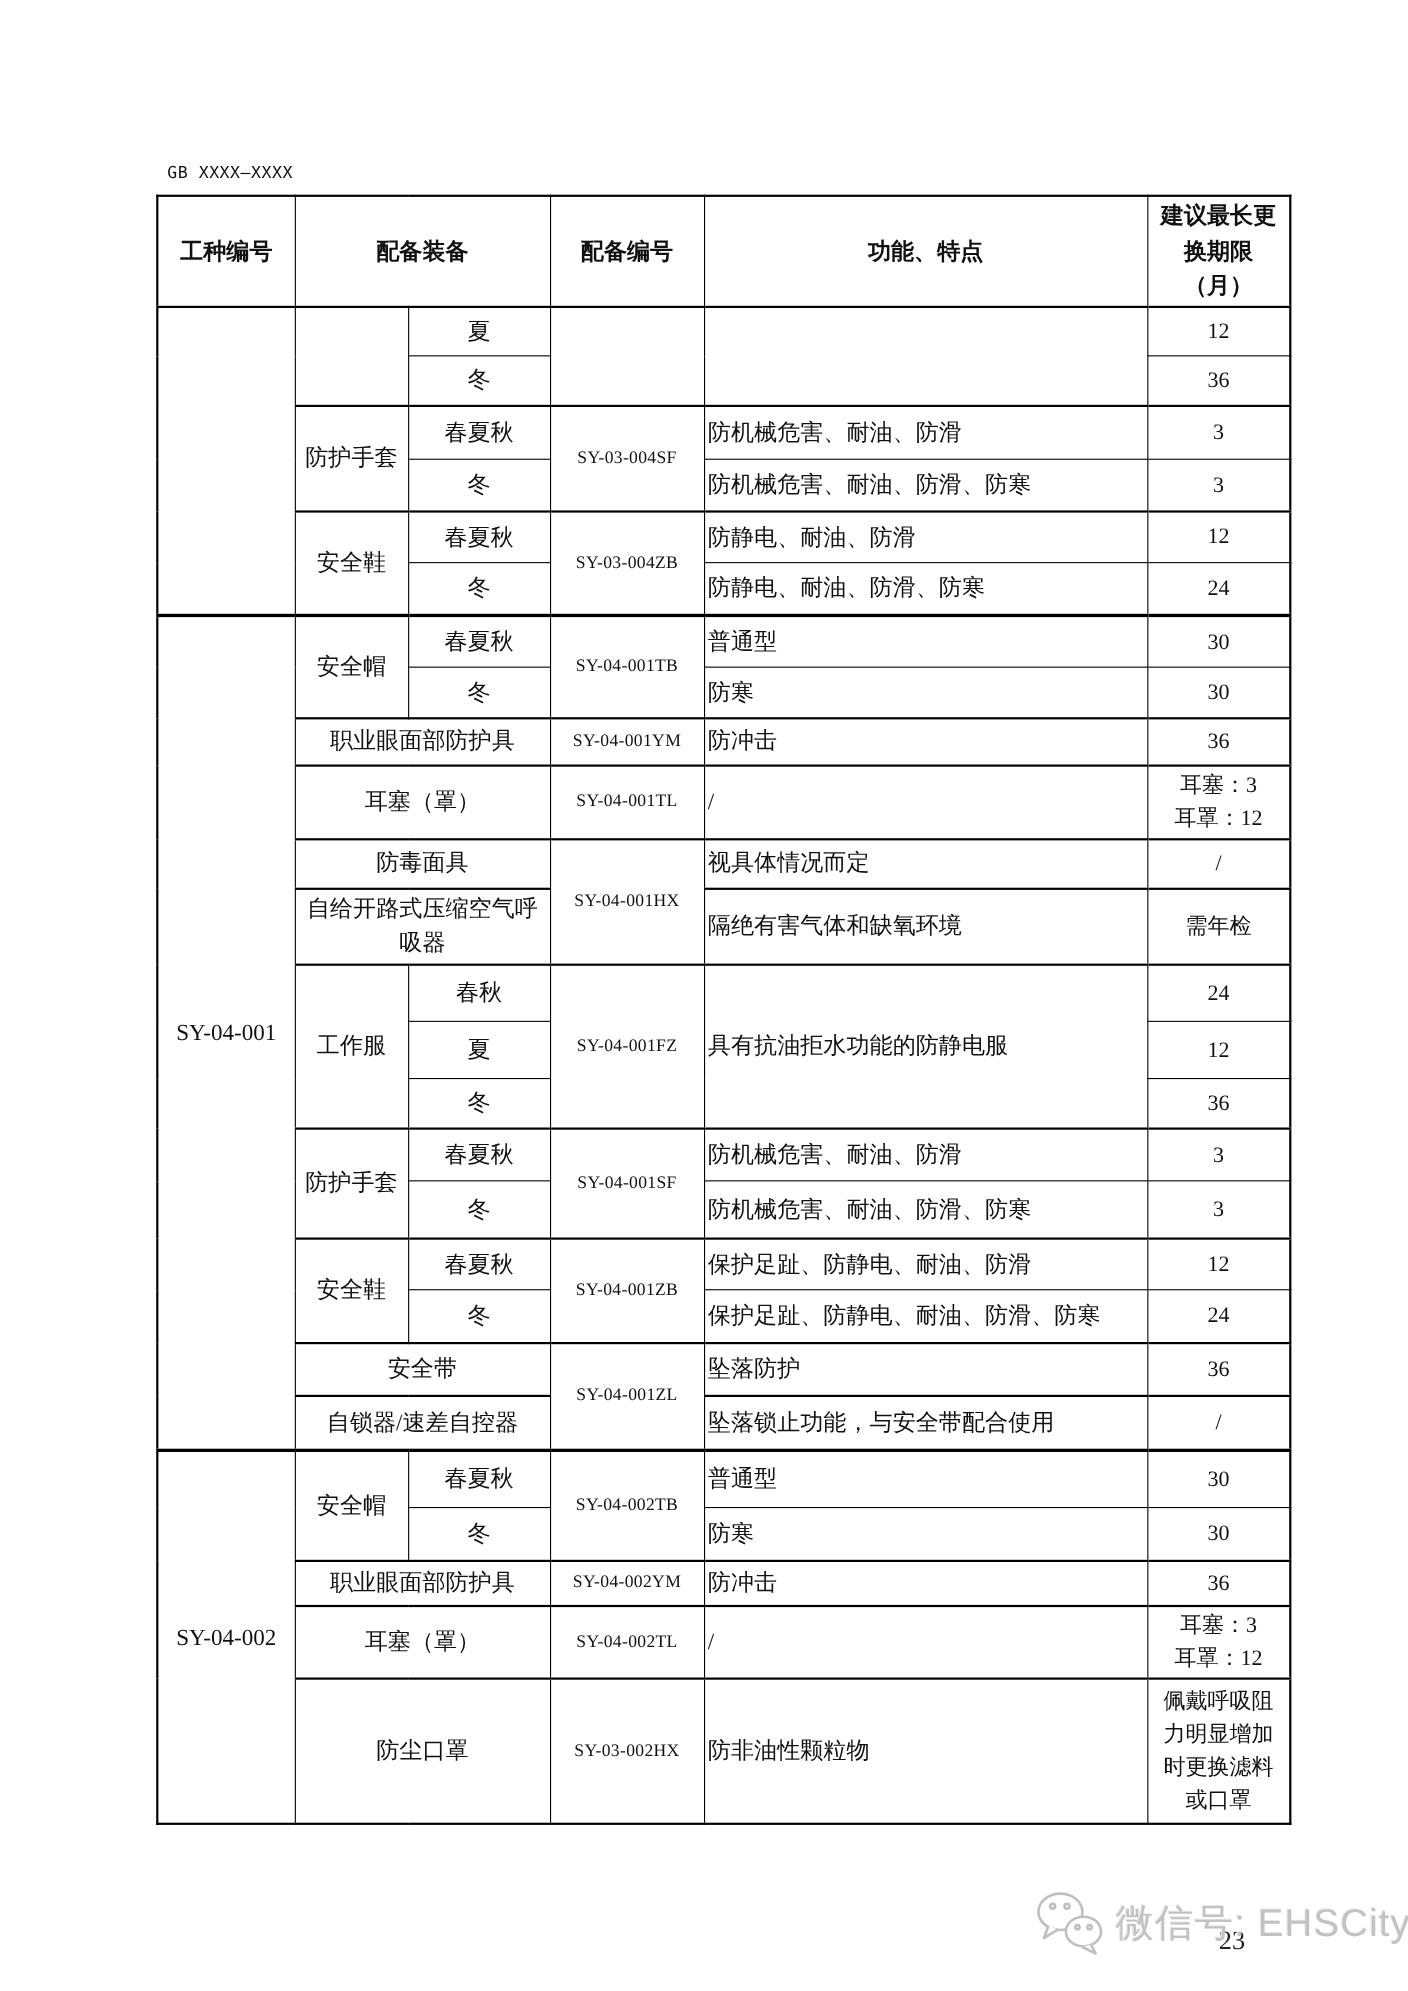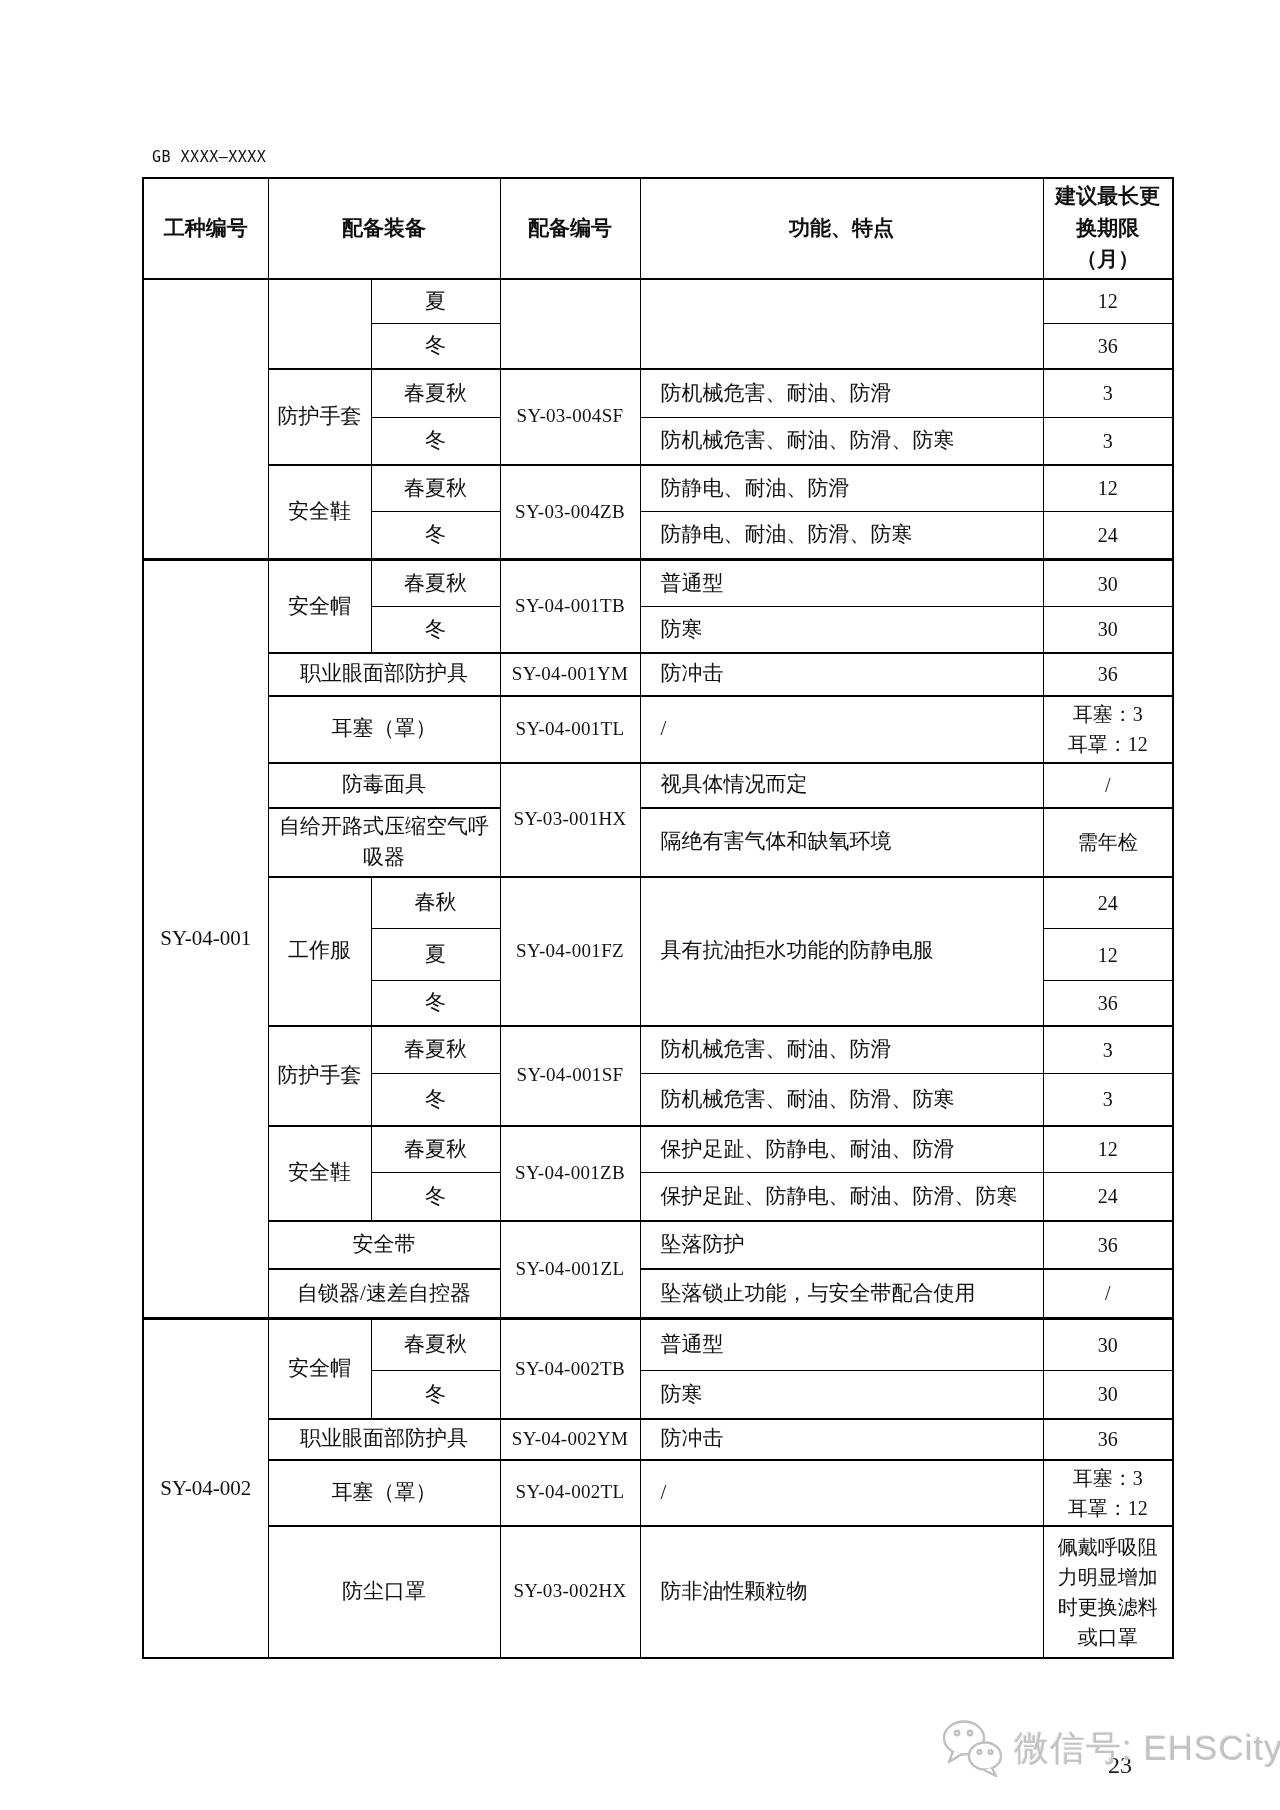--- a/index.html
+++ b/index.html
@@ -22,22 +22,22 @@
     border:1.4px solid #000;
     padding:2px 6px;
     font-size:21px;line-height:1.5;
     text-align:center;vertical-align:middle;
     white-space:pre-line;
     overflow:hidden;
   }
   table.ppe thead th{
     font-weight:700;border-bottom:2.6px solid #000;
   }
-  table.ppe td.feat{text-align:left;padding-left:20px;margin-left:19px;}
-  table.ppe td.code{font-size:19px;letter-spacing:0.3px;}
+  table.ppe td.feat{text-align:left;padding-left:3px;margin-left:19px;}
+  table.ppe td.code{font-size:16px;letter-spacing:0.3px;}
   table.ppe td.period{font-size:20px;text-align:center;}
   table.ppe tr.grp > td{border-top:2.2px solid #000;}
   table.ppe tr.sec > td{border-top:3px solid #000;}
   .page-number{
     position:absolute;left:1108px;top:1752px;
     font-size:24px;color:#222;
   }
   .watermark{
     position:absolute;left:940px;top:1718px;
     display:flex;align-items:center;gap:8px;
@@ -135,21 +135,21 @@
       </tr>
       <tr class="grp" style="height:67px">
         <td colspan="2">耳塞（罩）</td>
         <td class="code">SY-04-001TL</td>
         <td class="feat">/</td>
         <td class="period">耳塞：3
 耳罩：12</td>
       </tr>
       <tr class="grp" style="height:45px">
         <td colspan="2">防毒面具</td>
-        <td rowspan="2" class="code">SY-03-001HX</td>
+        <td rowspan="2" class="code">SY-04-001HX</td>
         <td class="feat">视具体情况而定</td>
         <td class="period">/</td>
       </tr>
       <tr class="grp" style="height:63px">
         <td colspan="2">自给开路式压缩空气呼吸器</td>
         <td class="feat">隔绝有害气体和缺氧环境</td>
         <td class="period">需年检</td>
       </tr>
       <tr class="grp" style="height:52px">
         <td rowspan="3">工作服</td>

